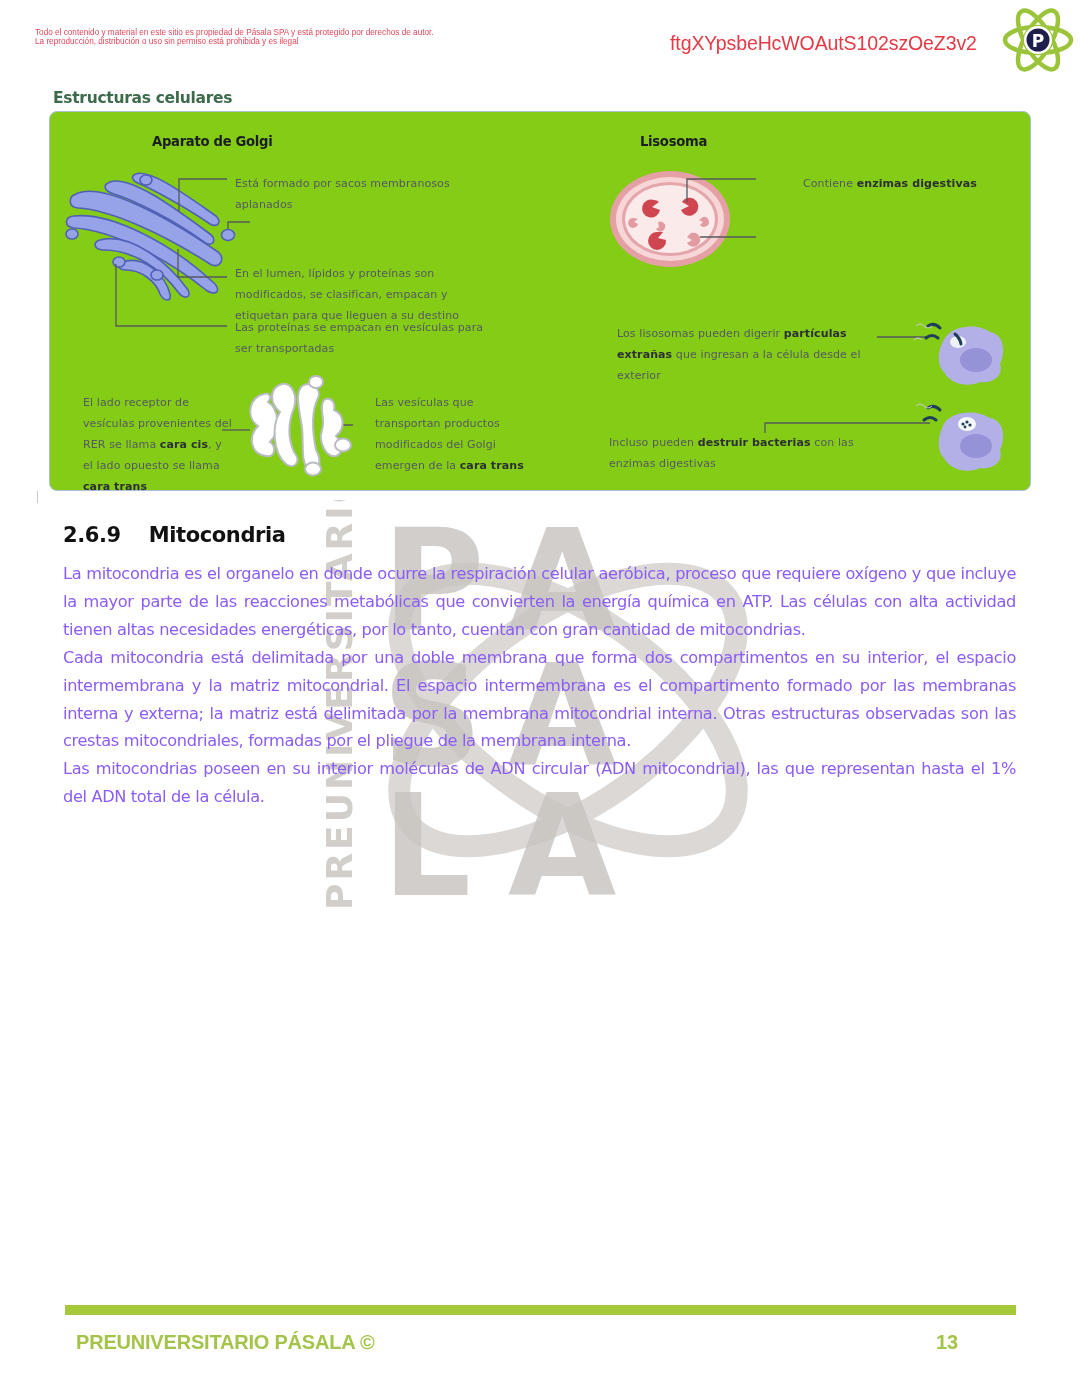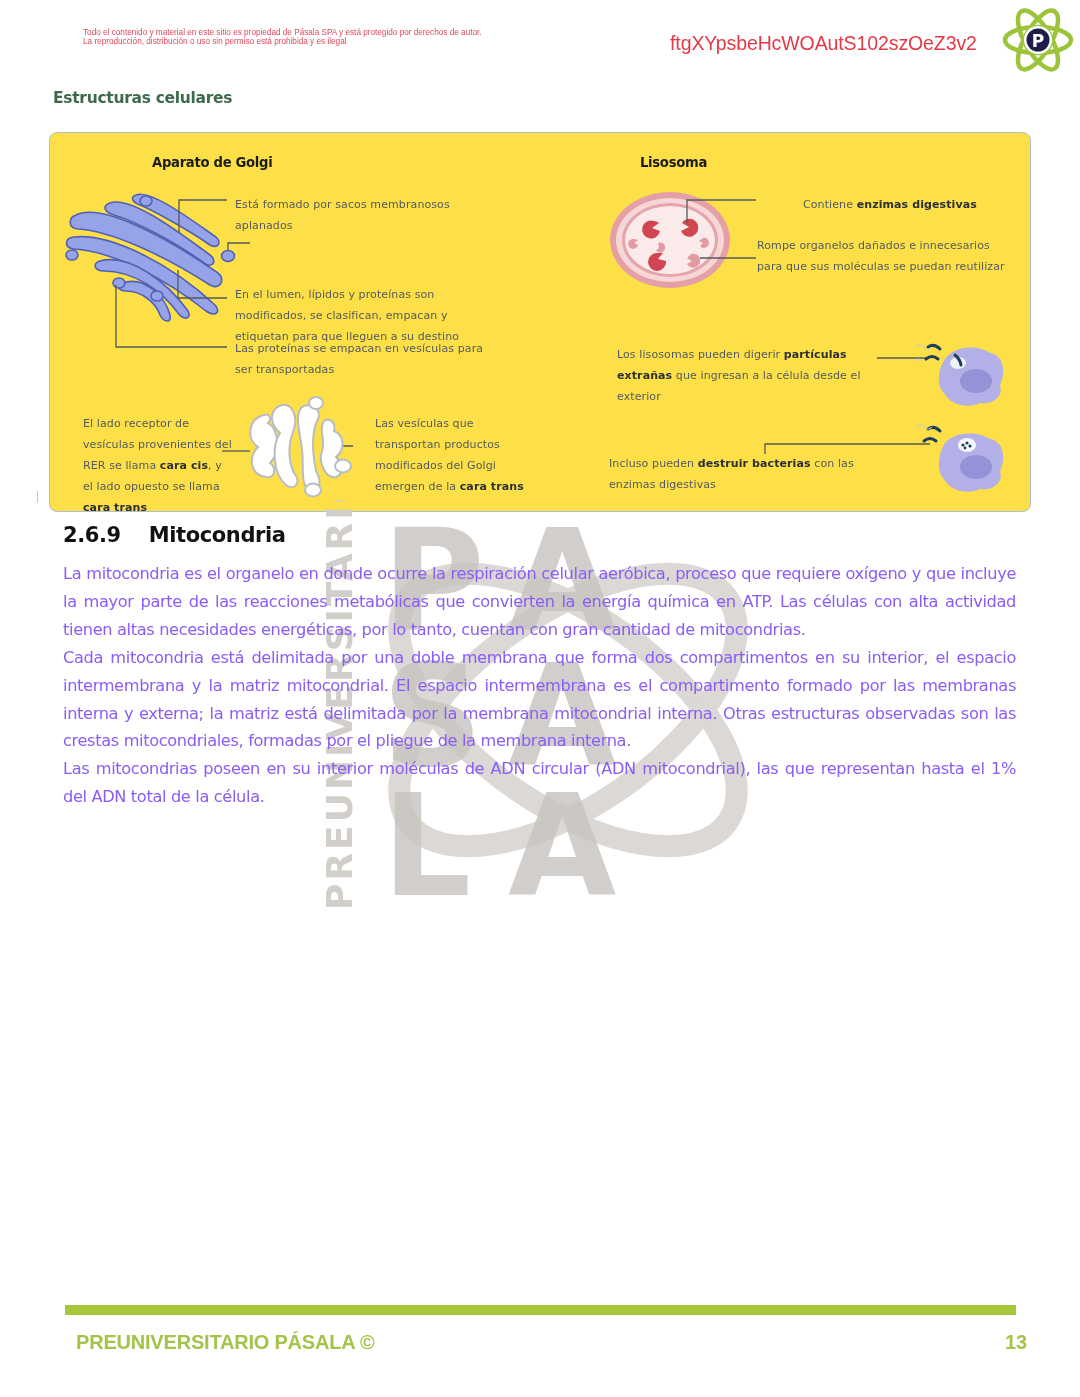--- a/index.html
+++ b/index.html
@@ -1,41 +1,41 @@
 <!DOCTYPE html>
 <html><head>
 <meta charset="utf-8">
 <style>
   * { box-sizing: border-box; margin: 0; padding: 0; }
   html, body { width: 1080px; height: 1397px; background: #ffffff; overflow: hidden; }
   body { position: relative; font-family: "Liberation Sans", sans-serif; color: #111; }
 
-  .notice { position: absolute; left: 35px; top: 28px; font-size: 8.2px; line-height: 9px; color: #e0475b; font-family: "Liberation Sans", sans-serif; margin-left: 48px; }
+  .notice { position: absolute; left: 35px; top: 28px; font-size: 8.2px; line-height: 9px; color: #e0475b; font-family: "Liberation Sans", sans-serif; }
   .doc-id { position: absolute; left: 670px; top: 32px; font-size: 19.5px; color: #e53945; font-family: "Liberation Sans", sans-serif; letter-spacing: -0.1px; }
   .logo { position: absolute; left: 1000px; top: 2px; width: 76px; height: 76px; }
 
   .fig-title { position: absolute; left: 53px; top: 89px; font-size: 15.5px; font-weight: bold; color: #3d6a4a; font-family: "DejaVu Sans", sans-serif; letter-spacing: -0.3px; }
-  .figure { position: absolute; left: 49px; top: 132px; width: 982px; height: 380px; background: #fde047; border: 1.5px solid #a9bfdc; border-radius: 8px; }
+  .figure { position: absolute; left: 49px; top: 111px; width: 982px; height: 380px; background: #84cc16; border: 1.5px solid #a9bfdc; border-radius: 8px; }
   .fig-svg { position: absolute; left: 0; top: 0; }
 
   .ft { position: absolute; font-family: "DejaVu Sans", sans-serif; font-size: 11px; line-height: 21px; color: #555a60; letter-spacing: 0.1px; }
   .ft b { color: #2c2f33; font-weight: bold; }
   .fh { position: absolute; font-family: "DejaVu Sans", sans-serif; font-size: 13.2px; font-weight: bold; color: #1b1d20; letter-spacing: -0.3px; }
 
   .watermark { position: absolute; left: 318px; top: 500px; width: 470px; height: 420px; pointer-events: none; }
 
   .section-title { position: absolute; left: 63px; top: 523px; font-size: 21px; font-weight: bold; font-family: "DejaVu Sans", sans-serif; color: #111; letter-spacing: -0.4px; }
   .section-title .num { margin-right: 28px; }
 
   .body { position: absolute; left: 63px; top: 560px; width: 953px; font-family: "DejaVu Sans", sans-serif; font-size: 16.2px; line-height: 27.9px; color: #8b5cf6; text-align: justify; letter-spacing: -0.35px; }
   .body p { margin: 0; }
 
   .footer-bar { position: absolute; left: 65px; top: 1305px; width: 951px; height: 10px; background: #a6c83b; }
   .footer-left { position: absolute; left: 76px; top: 1331px; font-size: 20px; font-weight: bold; color: #a3c449; font-family: "Liberation Sans", sans-serif; letter-spacing: -0.2px; }
-  .footer-right { position: absolute; left: 1005px; top: 1331px; font-size: 20px; font-weight: bold; color: #a3c449; font-family: "Liberation Sans", sans-serif; }
+  .footer-right { position: absolute; left: 936px; top: 1331px; font-size: 20px; font-weight: bold; color: #a3c449; font-family: "Liberation Sans", sans-serif; }
   .margin-tick { position: absolute; left: 37px; top: 491px; width: 1px; height: 12px; background: #c8c8c8; }
 </style>
 </head>
 <body>
 
 <div class="notice">
   <div>Todo el contenido y material en este sitio es propiedad de Pásala SPA y está protegido por derechos de autor.</div>
   <div>La reproducción, distribución o uso sin permiso está prohibida y es ilegal</div>
 </div>
 <div class="doc-id">ftgXYpsbeHcWOAutS102szOeZ3v2</div>
@@ -146,21 +146,20 @@
     <span>El lado receptor de vesículas provenientes del RER se llama </span><b>cara cis</b><span>, y el lado opuesto se llama </span><b>cara trans</b>
   </div>
   <div class="ft" style="left:325px; top:280px; width:150px;">
     <span>Las vesículas que transportan productos modificados del Golgi emergen de la </span><b>cara trans</b>
   </div>
 
   <div class="fh" style="left:590px; top:22px;">Lisosoma</div>
   <div class="ft" style="left:707px; top:61px; width:260px;margin-left:46px;">
     <span>Contiene </span><b>enzimas digestivas</b>
   </div>
-  <div class="ft" style="left:707px; top:102px; width:260px;">Rompe organelos dañados e innecesarios para que sus moléculas se puedan reutilizar</div>
   <div class="ft" style="left:559px; top:211px; width:275px;margin-left:8px;">
     <span>Los lisosomas pueden digerir </span><b>partículas extrañas</b><span> que ingresan a la célula desde el exterior</span>
   </div>
   <div class="ft" style="left:559px; top:320px; width:275px;">
     <span>Incluso pueden </span><b>destruir bacterias</b><span> con las enzimas digestivas</span>
   </div>
 </div>
 
 <div class="margin-tick"></div>
 

